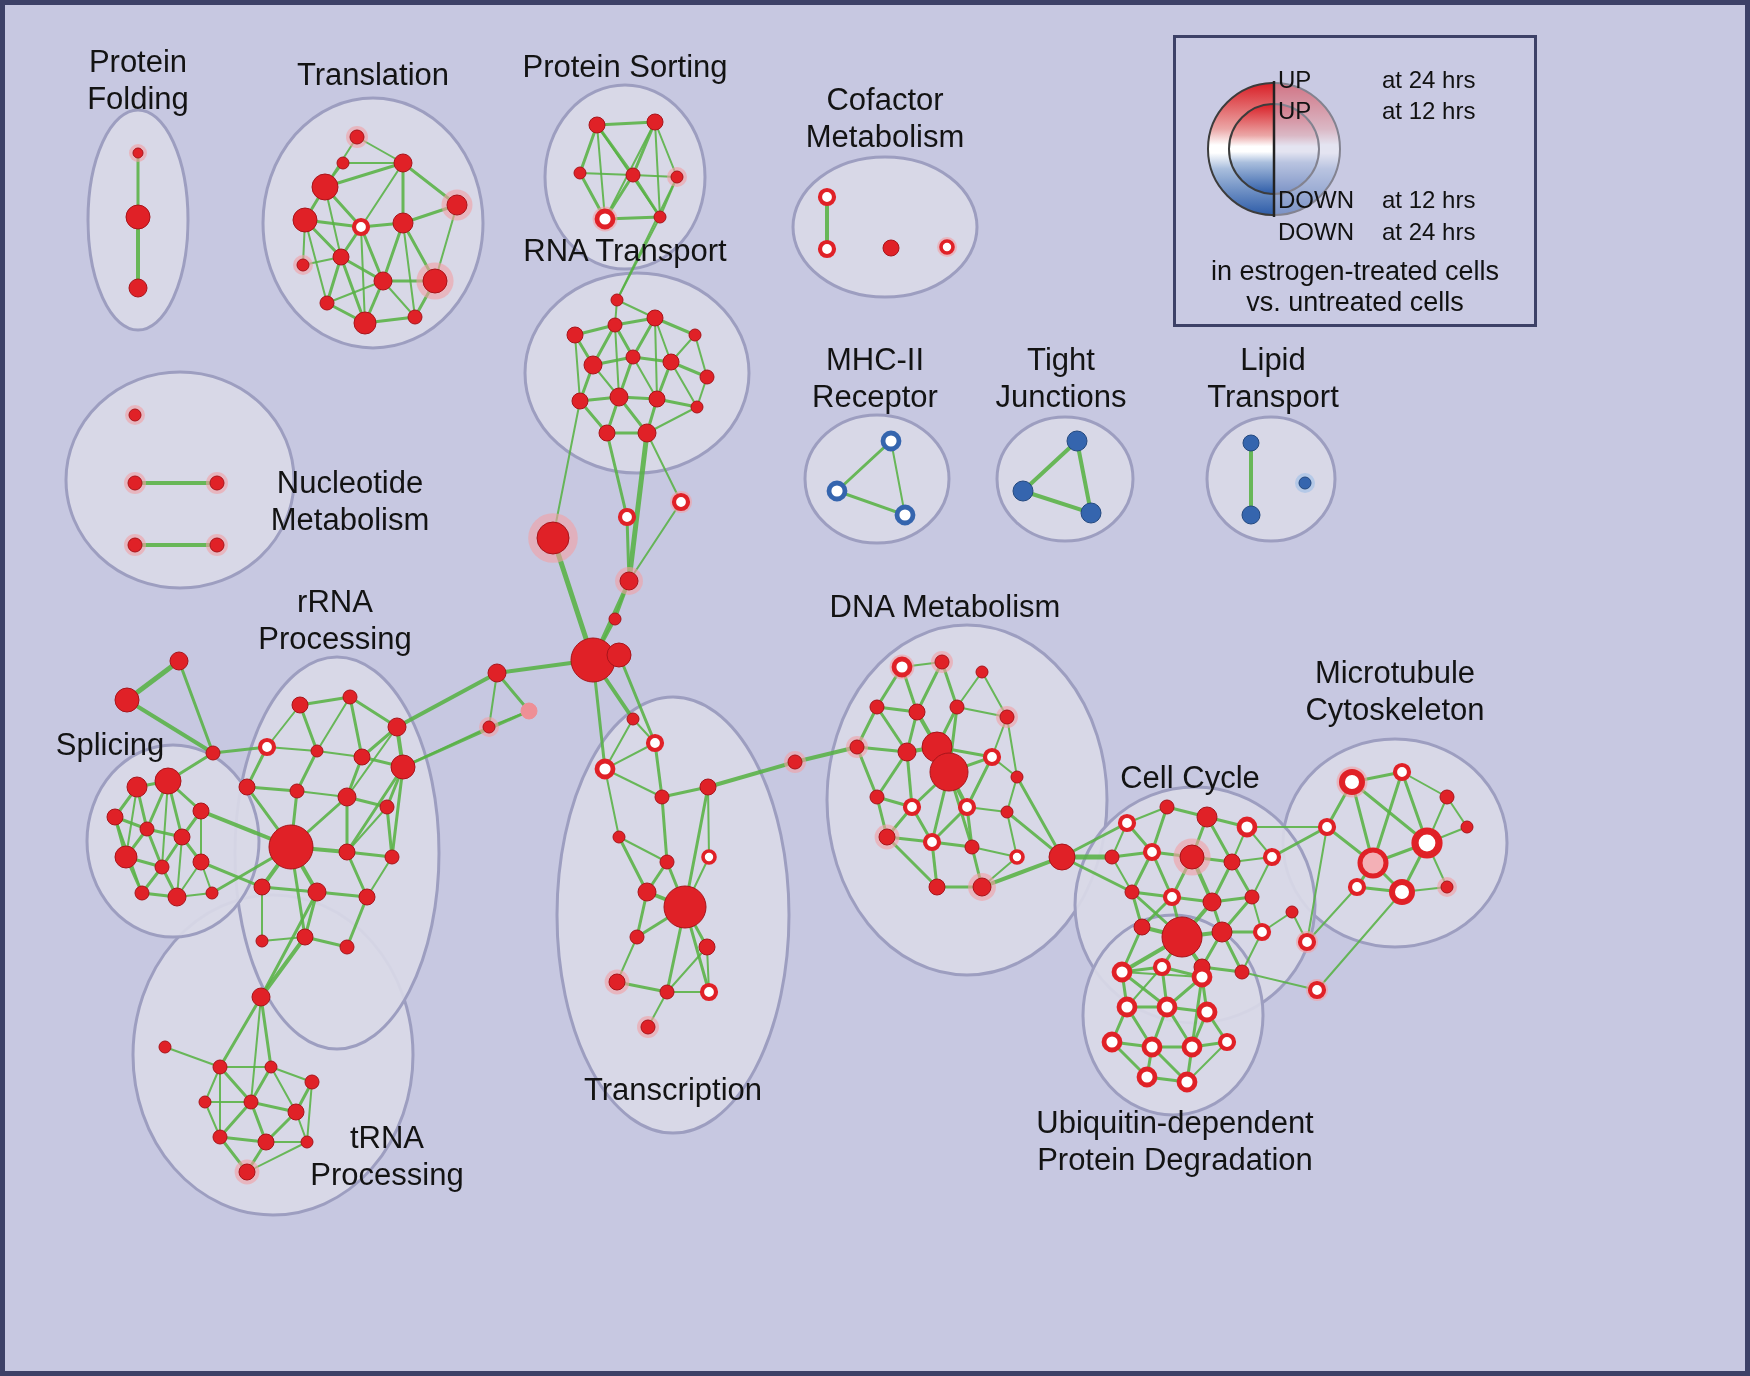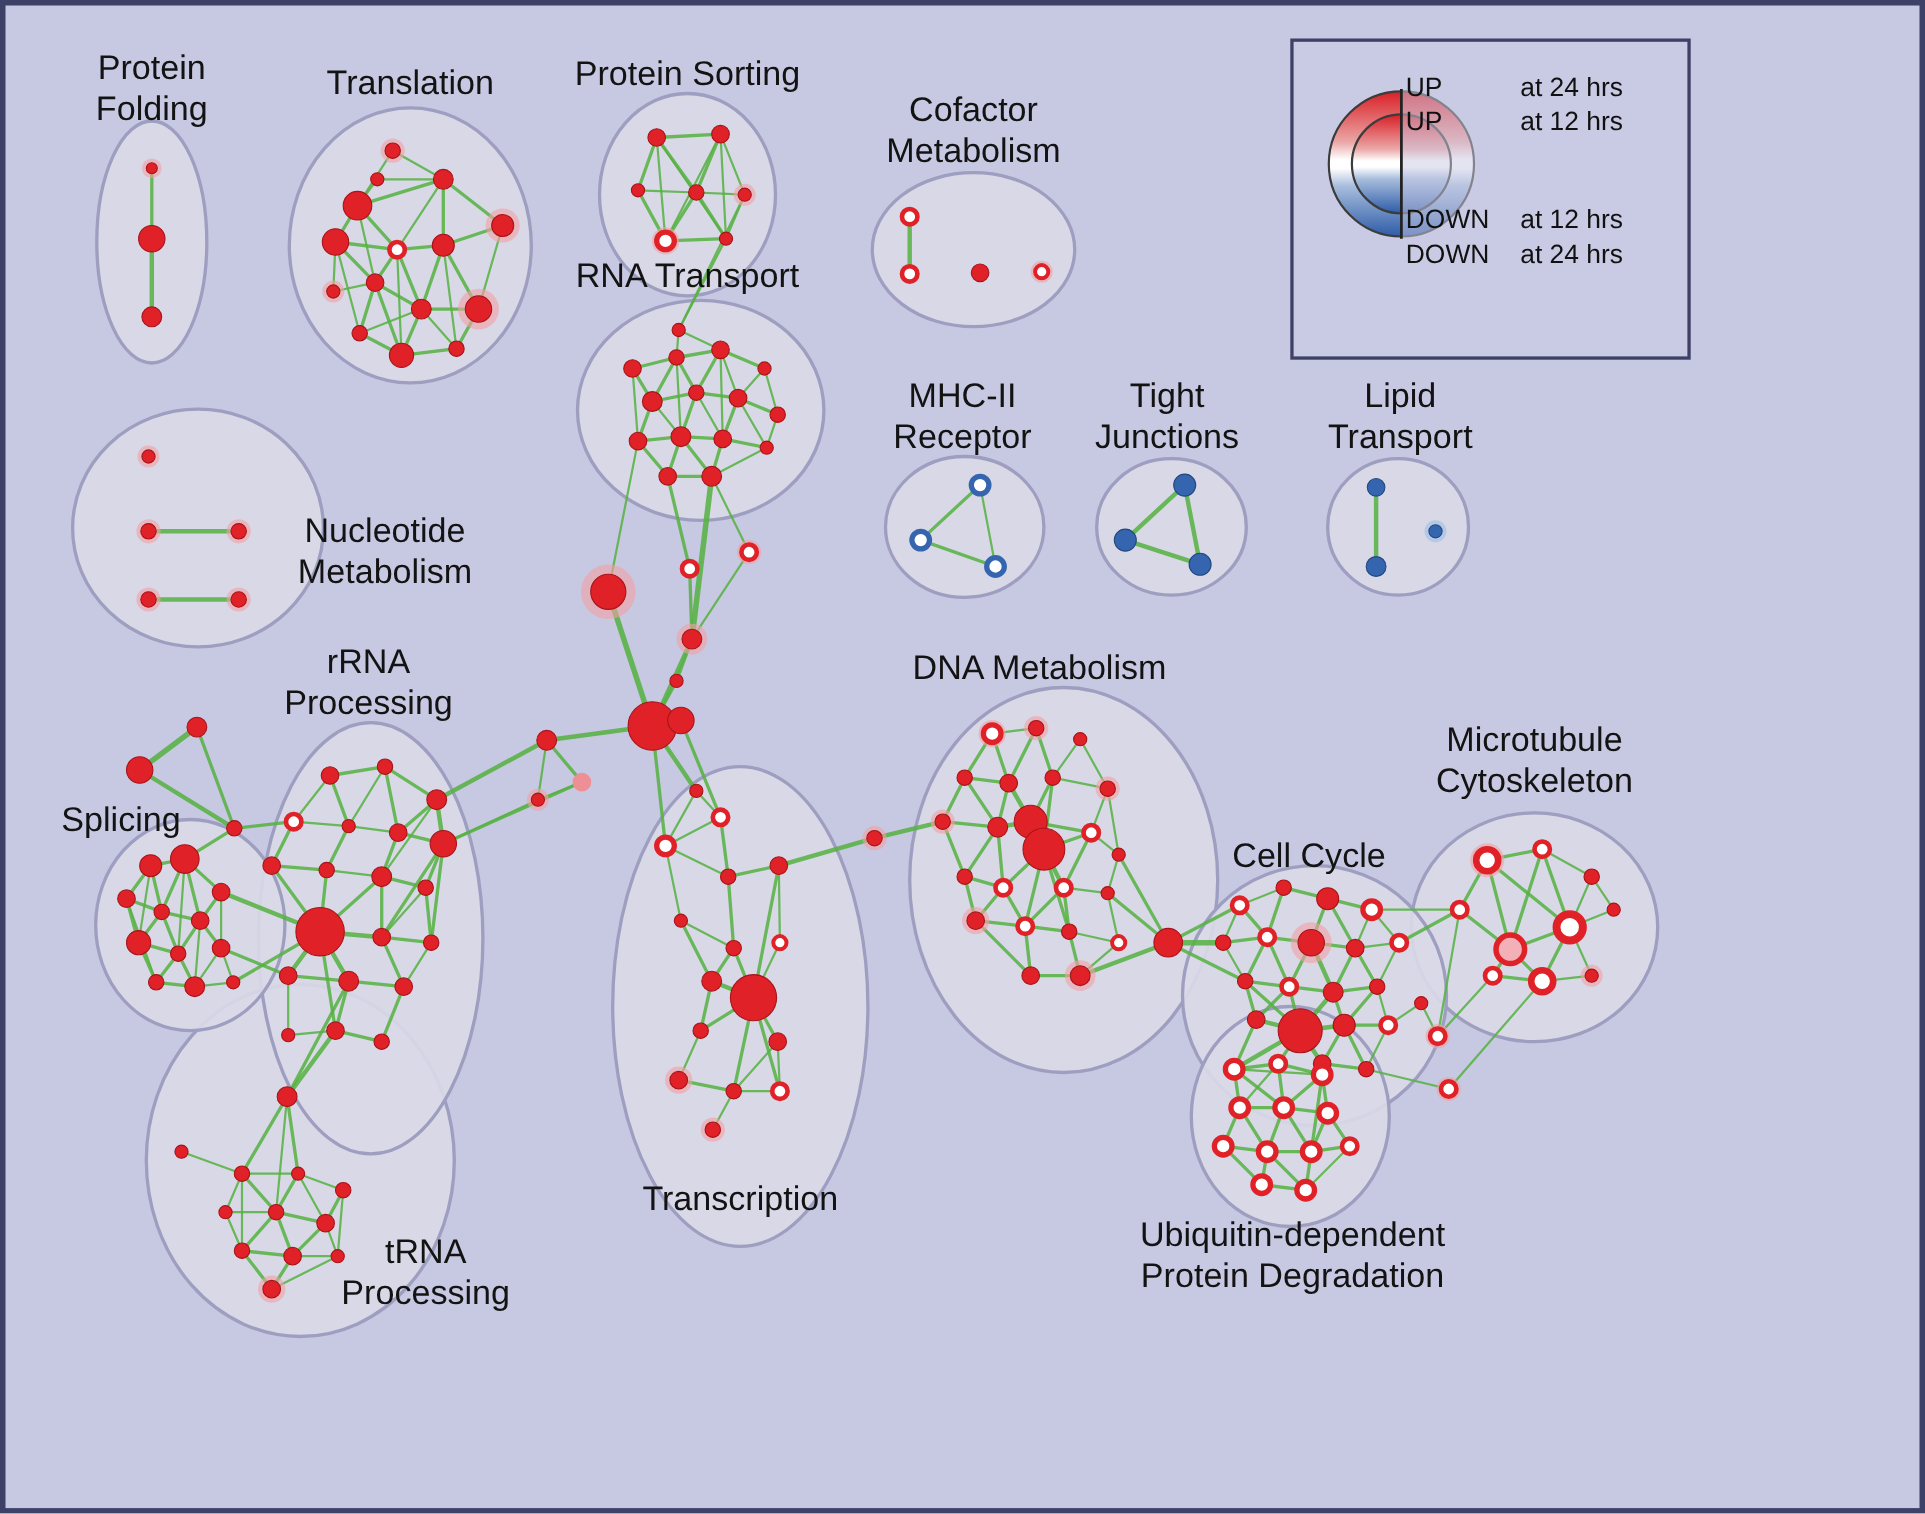--- a/index.html
+++ b/index.html
@@ -724,14 +724,16 @@
     </div>
     <div class="legend-row r2">
       <span class="kw">DOWN</span>
       <span>at 12 hrs</span>
     </div>
     <div class="legend-row r3">
       <span class="kw">DOWN</span>
       <span>at 24 hrs</span>
     </div>
 
+    <div class="legend-footer f0">in estrogen-treated cells</div>
+    <div class="legend-footer f1">vs. untreated cells</div>
   </div>
 </div>
 
 </body></html>

